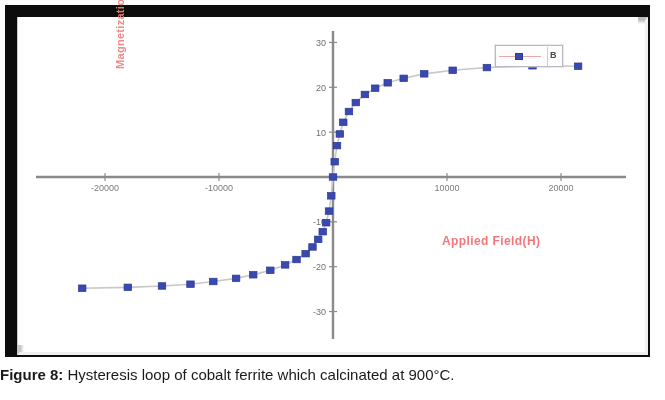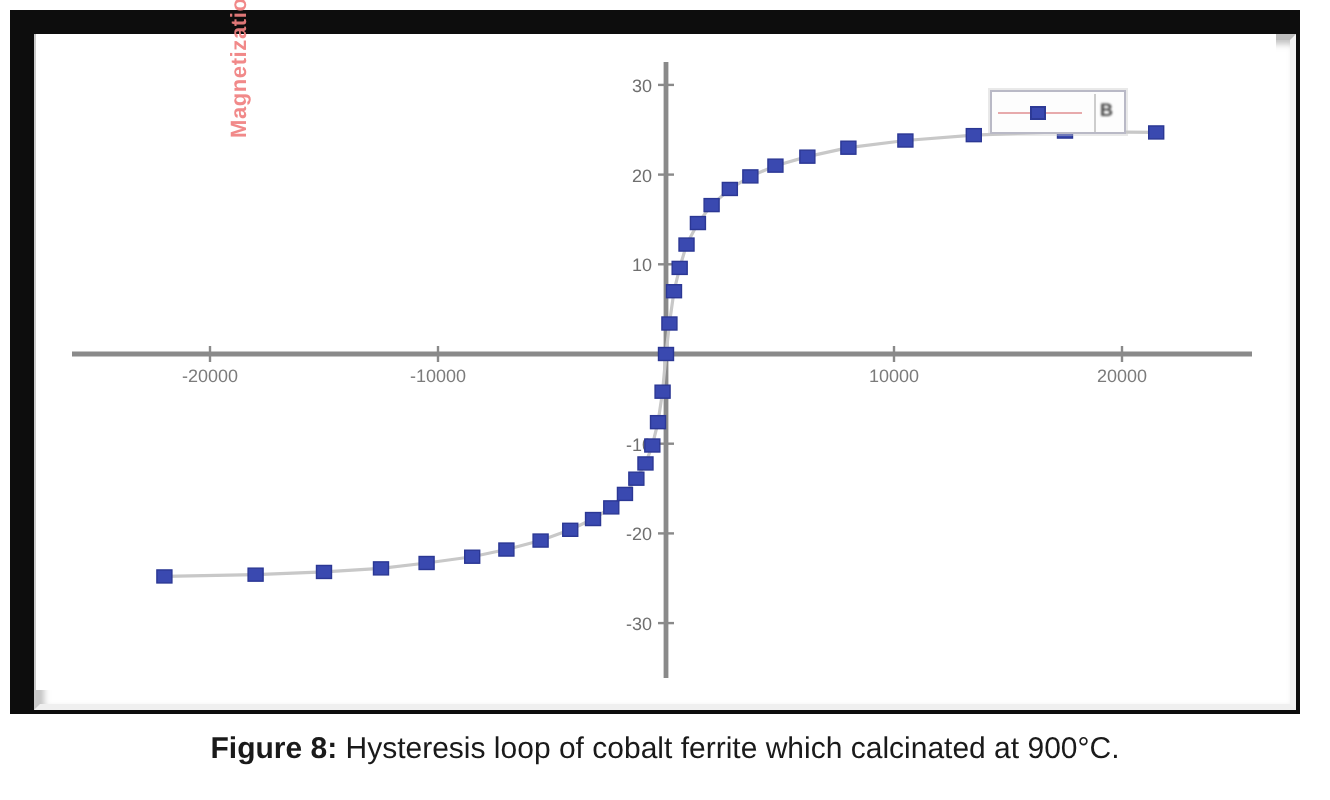--- a/index.html
+++ b/index.html
@@ -81,21 +81,21 @@
   }
   .legend-text{
     position:absolute;left:54px;top:50%;margin-top:-6px;
     font-size:9px;color:#4a4a4a;font-weight:bold;
     filter:blur(.4px);
   }
 
   
   .caption{
     position:absolute;left:0;top:366px;width:665px;
-    text-align:center;
+    text-align:left;
     font-family:"Liberation Sans",sans-serif;
     font-size:15px;color:#1a1a1a;
     white-space:nowrap;
   }
   .caption b{font-weight:bold;}
 
   .tick-text{font-family:"Liberation Sans",sans-serif;font-size:9px;fill:#7b7b7b;}
   .tick-text-y{font-family:"Liberation Sans",sans-serif;font-size:9px;fill:#6f6f6f;}
 </style>
 </head>
@@ -166,20 +166,21 @@
           <rect x="430.95" y="50.01" width="7.5" height="6.5" fill="#3a49b0" stroke="#2b3794" stroke-width="0.7"></rect>
           <rect x="465.15" y="47.32" width="7.5" height="6.5" fill="#3a49b0" stroke="#2b3794" stroke-width="0.7"></rect>
           <rect x="510.75" y="45.53" width="7.5" height="6.5" fill="#3a49b0" stroke="#2b3794" stroke-width="0.7"></rect>
           <rect x="556.35" y="45.97" width="7.5" height="6.5" fill="#3a49b0" stroke="#2b3794" stroke-width="0.7"></rect>
         </svg>
 
       <div class="ylabel-wrap">
         <div class="ylabel">Magnetization (M)</div>
       </div>
 
+      <div class="xlabel">Applied Field(H)</div>
 
       <div class="legend">
         <div class="legend-sample">
           <span class="legend-line"></span>
           <span class="legend-marker"></span>
         </div>
         <span class="legend-sep"></span>
         <span class="legend-text">B</span>
       </div>
 

